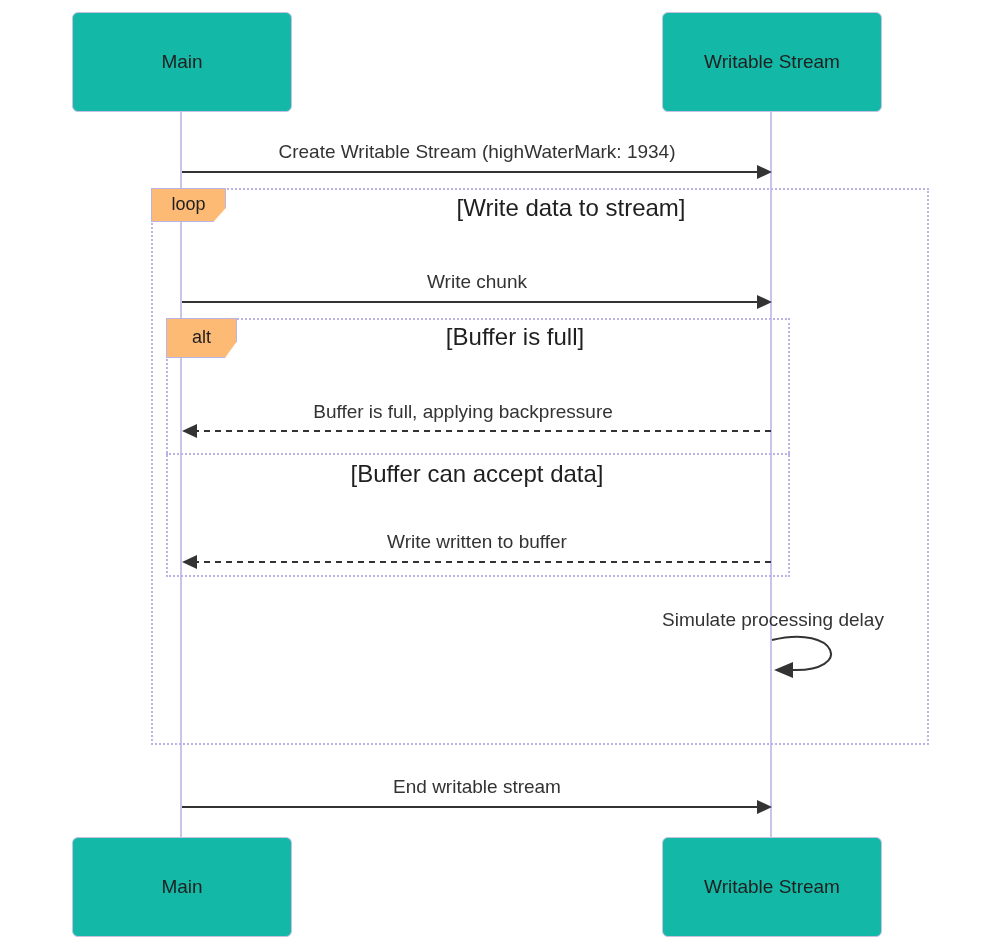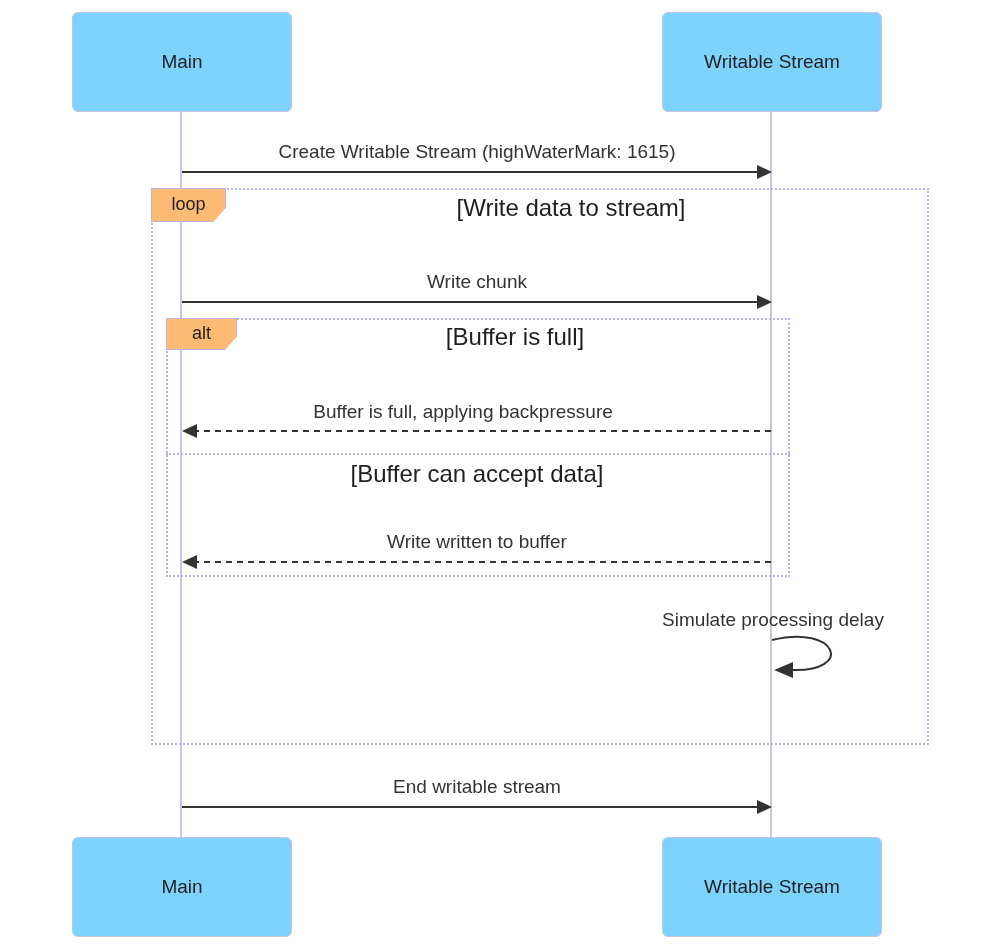--- a/index.html
+++ b/index.html
@@ -12,21 +12,21 @@
     position: relative;
     width: 1000px;
     height: 951px;
     background: #ffffff;
     overflow: hidden;
   }
   .actor-box {
     position: absolute;
     width: 220px;
     height: 100px;
-    background: #7dd3fc;
+    background: #14b8a6;
     border: 1px solid #c5c2e6;
     border-radius: 6px;
     display: flex;
     align-items: center;
     justify-content: center;
     font-size: 19px;
     color: #1f1f1f;
     box-sizing: border-box;
   }
   .lifeline {
@@ -123,28 +123,28 @@
     </g>
   </svg>
 
   <div class="frame" style="left:151px; top:188px; width:778px; height:557px;"></div>
   <div class="frame-label" style="left:151px; top:188px; width:75px; height:34px;">
     <span>loop</span>
   </div>
   <div class="frame-title" style="left:571px; top:197px;">[Write data to stream]</div>
 
   <div class="frame" style="left:166px; top:318px; width:624px; height:259px;"></div>
-  <div class="frame-label" style="left:166px; top:318px; width:71px; height:32px;">
+  <div class="frame-label" style="left:166px; top:318px; width:71px; height:40px;">
     <span>alt</span>
   </div>
   <div class="frame-title" style="left:515px; top:326px;">[Buffer is full]</div>
   <div class="alt-divider" style="left:166px; top:453px; width:624px;"></div>
   <div class="frame-title" style="left:477px; top:463px;">[Buffer can accept data]</div>
 
-  <div class="msg-label" style="left:477px; top:141px;">Create Writable Stream (highWaterMark: 1615)</div>
+  <div class="msg-label" style="left:477px; top:141px;">Create Writable Stream (highWaterMark: 1934)</div>
   <div class="msg-label" style="left:477px; top:271px;">Write chunk</div>
   <div class="msg-label" style="left:463px; top:401px;">Buffer is full, applying backpressure</div>
   <div class="msg-label" style="left:477px; top:531px;">Write written to buffer</div>
   <div class="msg-label" style="left:773px; top:609px;">Simulate processing delay</div>
   <div class="msg-label" style="left:477px; top:776px;">End writable stream</div>
 
   <div class="actor-box" style="left:72px; top:12px;">
     <span>Main</span>
   </div>
   <div class="actor-box" style="left:662px; top:12px;">

